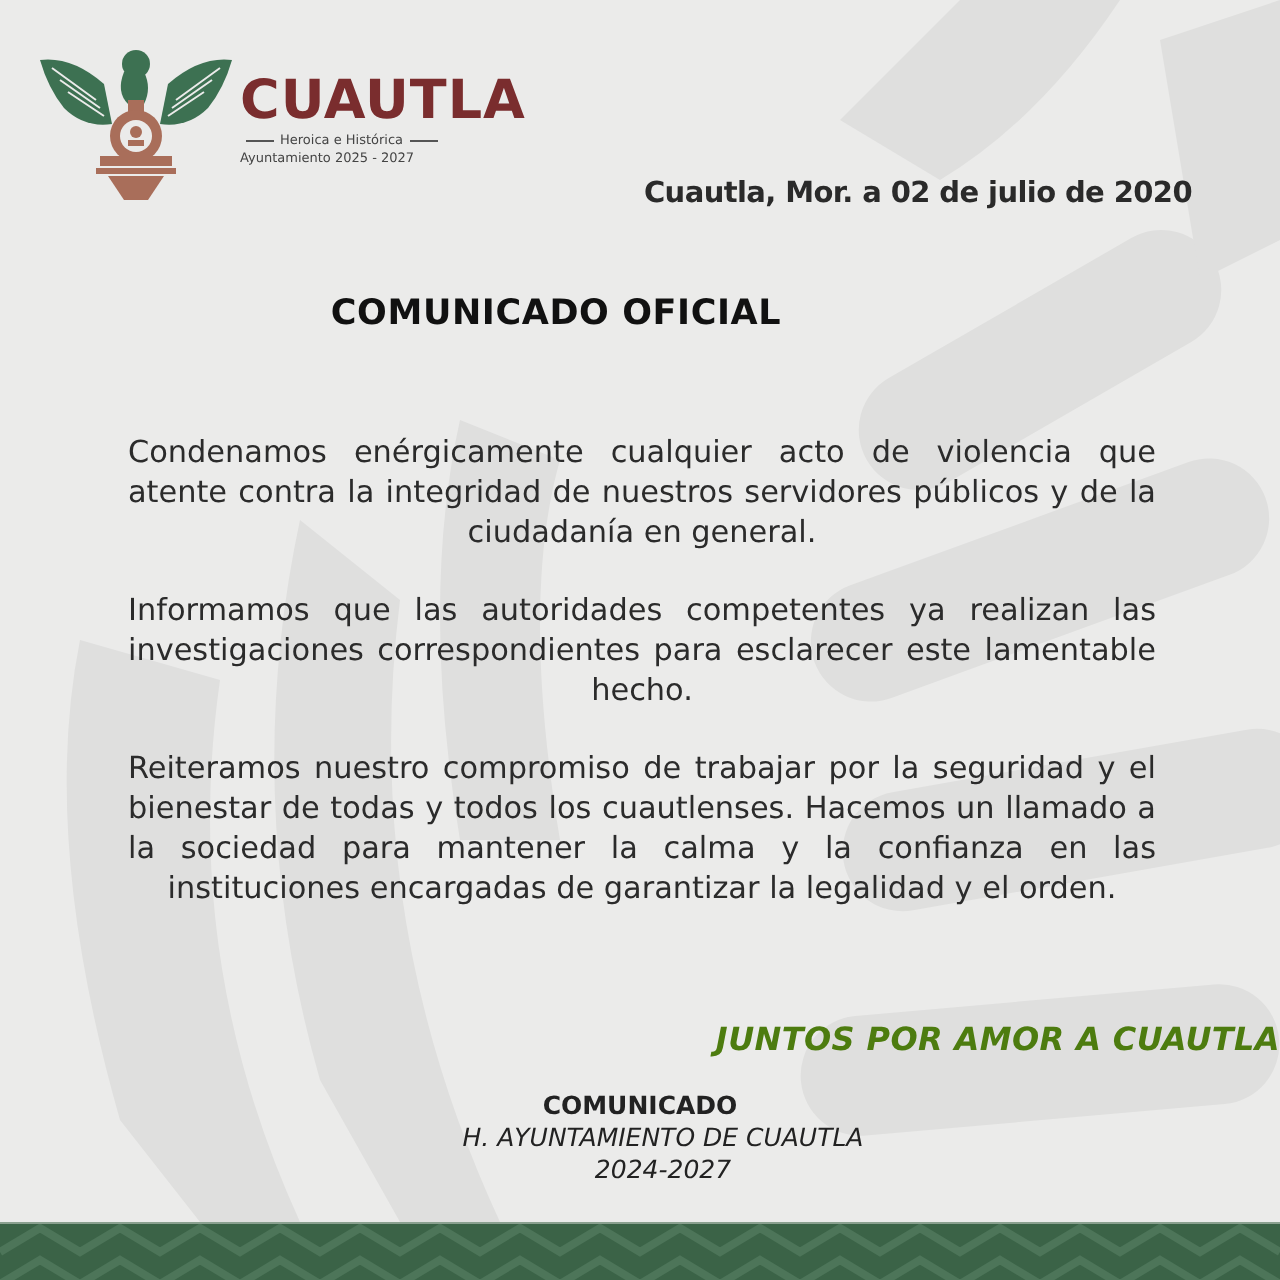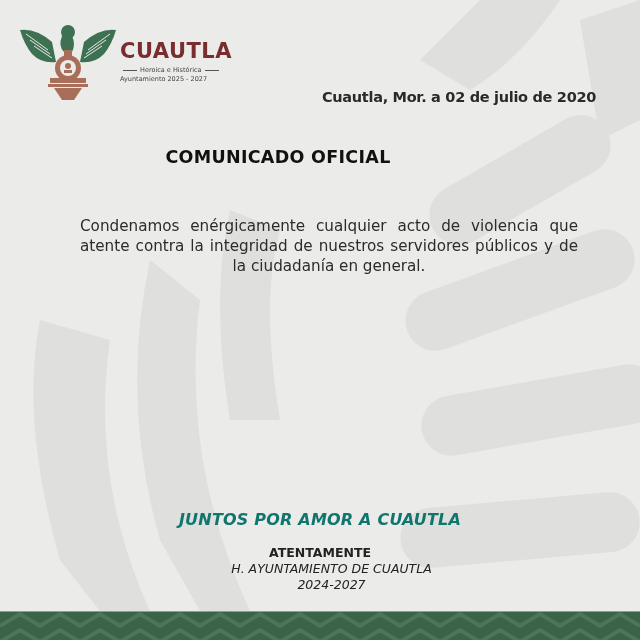--- a/index.html
+++ b/index.html
@@ -7,40 +7,40 @@
     width:640px; height:640px; overflow:hidden; position:relative;
     background:#ebebea;
     font-family:"DejaVu Sans", sans-serif;
     color:#222;
   }
   .bg-glyphs { position:absolute; left:0; top:0; width:640px; height:611px; }
   .logo { position:absolute; left:18px; top:20px; width:100px; height:82px; }
   .brand { position:absolute; left:120px; top:36px; }
   .brand-name {
     font-family:"DejaVu Sans", sans-serif; font-weight:bold;
-    font-size:21px; color:#7a2d2e; letter-spacing:0.5px; line-height:30px;
+    font-size:27px; color:#7a2d2e; letter-spacing:0.5px; line-height:30px;
   }
   .brand-sub { font-size:6.5px; color:#444; text-align:left; width:130px; line-height:9px; }
   .brand-sub .dash { display:inline-block; width:14px; height:1px; background:#555; vertical-align:middle; margin:0 3px; }
   .date {
     position:absolute; right:44px; top:89px;
     font-weight:bold; font-size:14.5px; color:#2a2a2a; letter-spacing:-0.3px;
   }
   .title {
     position:absolute; left:0; width:556px; top:147px; text-align:center;
     font-weight:bold; font-size:17.5px; color:#111; letter-spacing:0.3px;
   }
   .body-text {
     position:absolute; left:64px; width:514px; top:216px;
     font-size:15.2px; line-height:20px; color:#2b2b2b;
   }
-  .para { text-align:justify; text-align-last:center; margin:0 0 19px 16px; }
+  .para { text-align:justify; text-align-last:center; margin:0 0 19px 0; }
   .slogan {
-    position:absolute; left:0; width:640px; top:510px; text-align:center;
-    font-weight:bold; font-style:italic; font-size:16px; color:#0f766e; letter-spacing:0.2px;
+    position:absolute; left:0; width:640px; top:510px; text-align:right;
+    font-weight:bold; font-style:italic; font-size:16px; color:#4d7c0f; letter-spacing:0.2px;
   }
   .sign { position:absolute; left:0; width:640px; top:545px; text-align:center; font-size:12.5px; line-height:16px; color:#222; }
   .sign .att { font-weight:bold; }
   .sign .it { font-style:italic;padding-left:23px; }
   .footer {
     position:absolute; left:0; top:611px; width:640px; height:29px;
     background:#3b6347; border-top:1px solid #8aa08f;
   }
 </style>
 </head>
@@ -92,26 +92,28 @@
   </div>
   <div class="brand-sub">Ayuntamiento 2025 - 2027</div>
 </div>
 
 <div class="date">Cuautla, Mor. a 02 de julio de 2020</div>
 
 <div class="title">COMUNICADO OFICIAL</div>
 
 <div class="body-text">
   <p class="para">Condenamos enérgicamente cualquier acto de violencia que atente contra la integridad de nuestros servidores públicos y de la ciudadanía en general.</p>
+  <p class="para">Informamos que las autoridades competentes ya realizan las investigaciones correspondientes para esclarecer este lamentable hecho.</p>
+  <p class="para">Reiteramos nuestro compromiso de trabajar por la seguridad y el bienestar de todas y todos los cuautlenses. Hacemos un llamado a la sociedad para mantener la calma y la confianza en las instituciones encargadas de garantizar la legalidad y el orden.</p>
 </div>
 
 <div class="slogan">JUNTOS POR AMOR A CUAUTLA</div>
 
 <div class="sign">
-  <div class="att">ATENTAMENTE</div>
+  <div class="att">COMUNICADO</div>
   <div class="it">H. AYUNTAMIENTO DE CUAUTLA</div>
   <div class="it">2024-2027</div>
 </div>
 
 <div class="footer">
   <svg width="640" height="29" viewBox="0 0 640 29">
     <g fill="none" stroke="#4d7559" stroke-width="4">
       <polyline points="0,14 20,2 40,14 60,2 80,14 100,2 120,14 140,2 160,14 180,2 200,14 220,2 240,14 260,2 280,14 300,2 320,14 340,2 360,14 380,2 400,14 420,2 440,14 460,2 480,14 500,2 520,14 540,2 560,14 580,2 600,14 620,2 640,14"></polyline>
       <polyline points="0,30 20,18 40,30 60,18 80,30 100,18 120,30 140,18 160,30 180,18 200,30 220,18 240,30 260,18 280,30 300,18 320,30 340,18 360,30 380,18 400,30 420,18 440,30 460,18 480,30 500,18 520,30 540,18 560,30 580,18 600,30 620,18 640,30"></polyline>
     </g>

